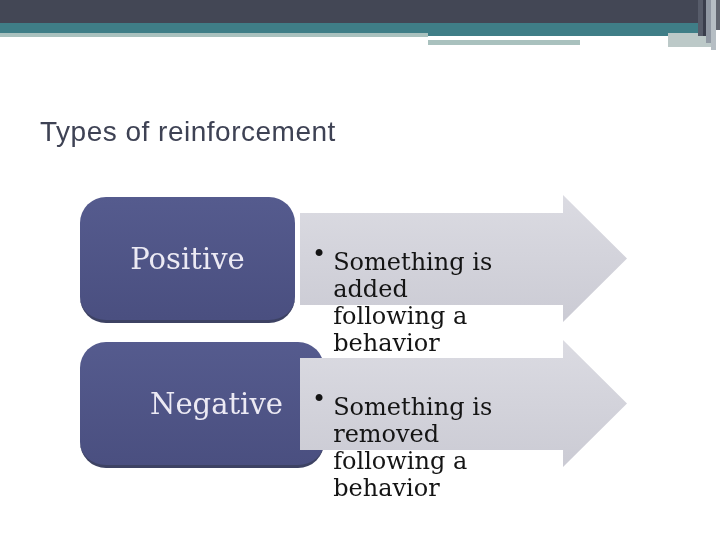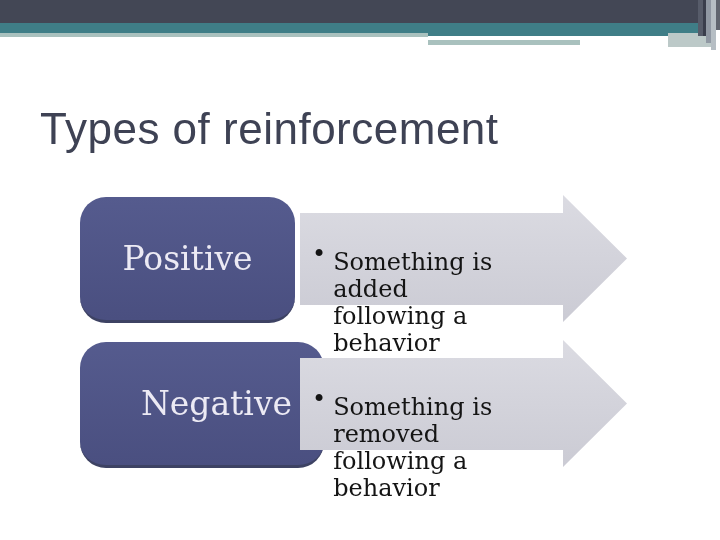--- a/index.html
+++ b/index.html
@@ -24,23 +24,23 @@
   .hdr-s1 { left: 698px; top: 0; width: 5px; height: 36px; background: #575C6A; }
   .hdr-s2 { left: 703px; top: 0; width: 3px; height: 36px; background: #3A3E4C; }
   .hdr-s3 { left: 706px; top: 0; width: 5px; height: 43px; background: #9098A3; }
   .hdr-s4 { left: 711px; top: 0; width: 5px; height: 50px; background: #B6BEC4; }
   .hdr-s5 { left: 716px; top: 0; width: 4px; height: 30px; background: #60656F; }
 
   
   .title {
     position: absolute;
     left: 40px;
-    top: 104px;
+    top: 116px;
     margin: 0;
-    font-size: 44px;
+    font-size: 28px;
     font-weight: normal;
     letter-spacing: 0.5px;
     color: #3E4254;
     font-family: "Liberation Sans", sans-serif;
   }
 
   
   .shape-rect {
     position: absolute;
     left: 80px;
@@ -50,21 +50,21 @@
     background: linear-gradient(#555B8E, #4A4F80);
     border-bottom: 3px solid #3D4263;
     display: flex;
     align-items: center;
     justify-content: center;
   }
   .rect-1 { top: 197px; }
   .rect-2 { top: 342px; padding-left: 29px; }
   .shape-rect .shape-label {
     font-family: "DejaVu Serif", serif;
-    font-size: 33px;
+    font-size: 29px;
     color: #ECEAF4;
     text-align: right;
   }
 
   .arrow-wrap {
     position: absolute;
     left: 300px;
     width: 327px;
     height: 127px;
   }

